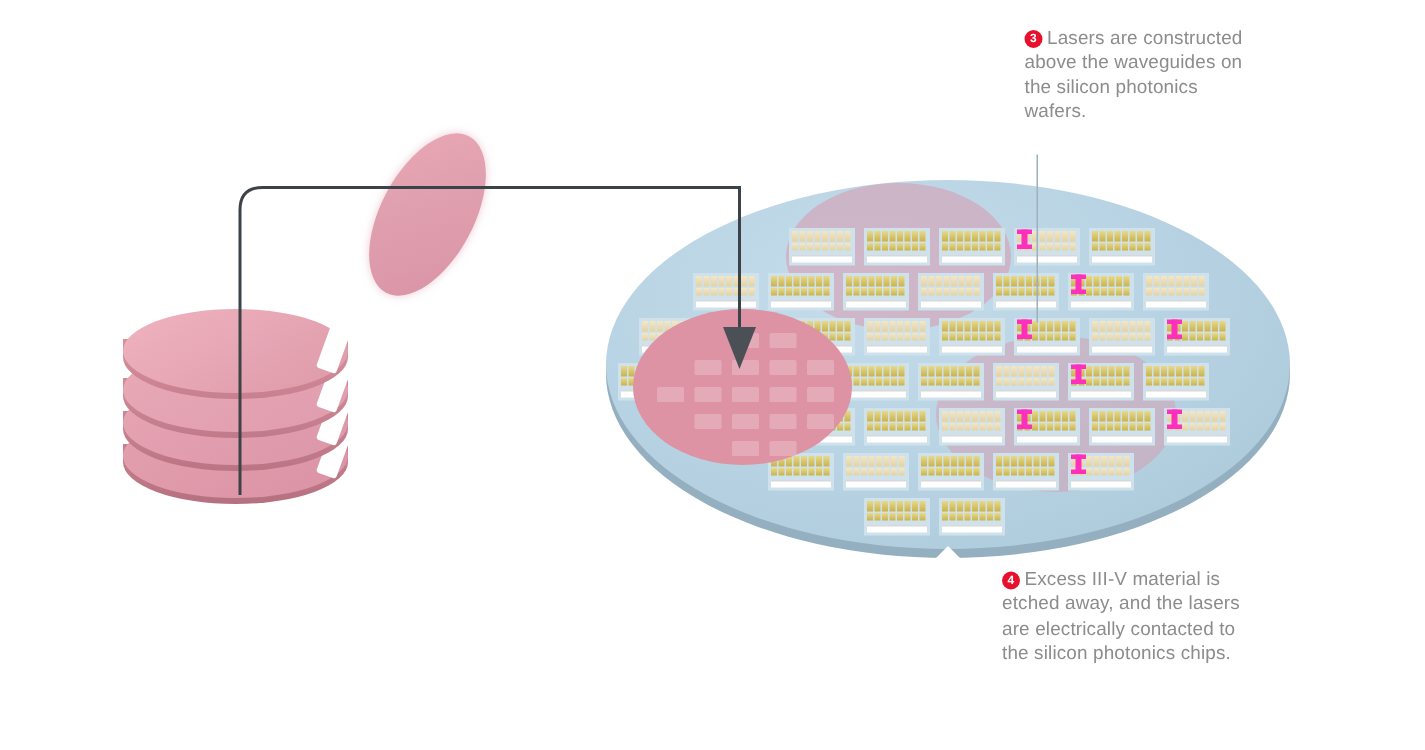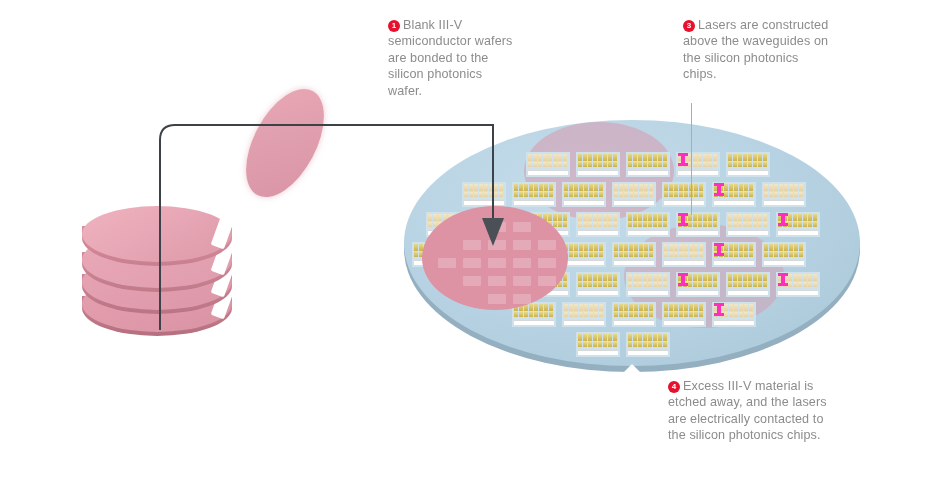--- a/index.html
+++ b/index.html
@@ -1234,27 +1234,24 @@
         </div>
     </div>
     <div id="wafer-notch"></div>
   </div>
 
   <svg id="connector" width="950" height="500">
     <path d="M 160 330 L 160 140 Q 160 125 175 125 L 493 125 L 493 222" stroke="#3c4348" stroke-width="2" fill="none"></path>
     <path d="M 482 218 L 504 218 L 493 246 Z" fill="#4a5055"></path>
   </svg>
 
-  <div class="callout" id="callout-1">
-    <span class="badge">1</span><span class="ctext">Blank III-V semiconductor wafers are bonded to the silicon photonics wafer.</span>
-  </div>
 
 
   <div class="callout" id="callout-3">
-    <span class="badge">3</span><span class="ctext">Lasers are constructed above the waveguides on the silicon photonics chips.</span>
+    <span class="badge">3</span><span class="ctext">Lasers are constructed above the waveguides on the silicon photonics wafers.</span>
   </div>
   <div id="leader-3"></div>
 
   <div class="callout" id="callout-4">
     <span class="badge">4</span><span class="ctext">Excess III-V material is etched away, and the lasers are electrically contacted to the silicon photonics chips.</span>
   </div>
 
 </div>
 
 </body></html>

